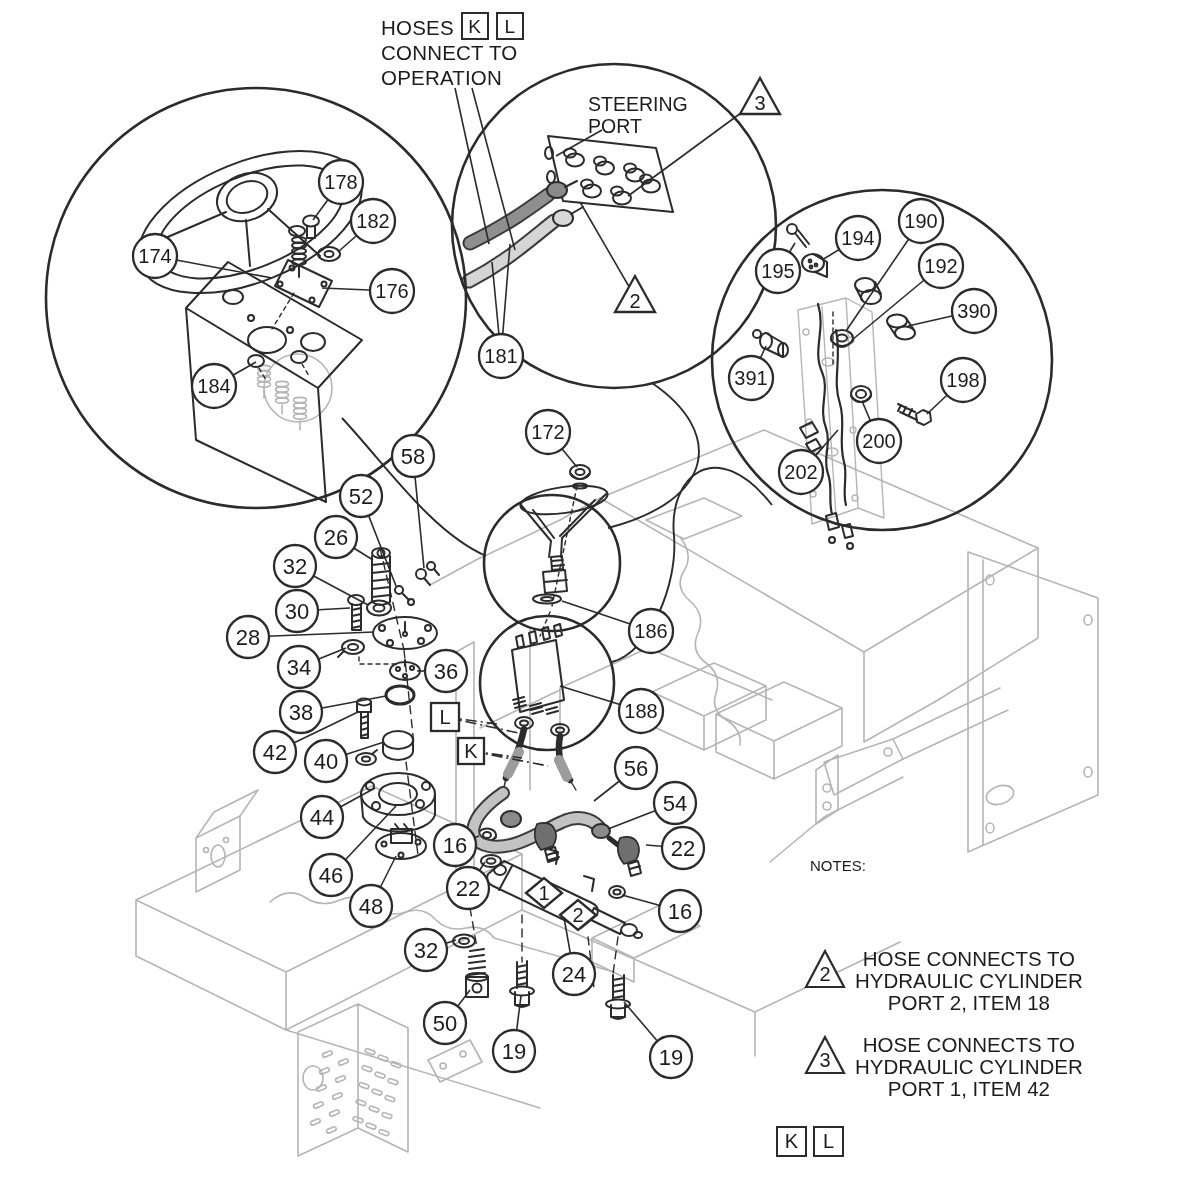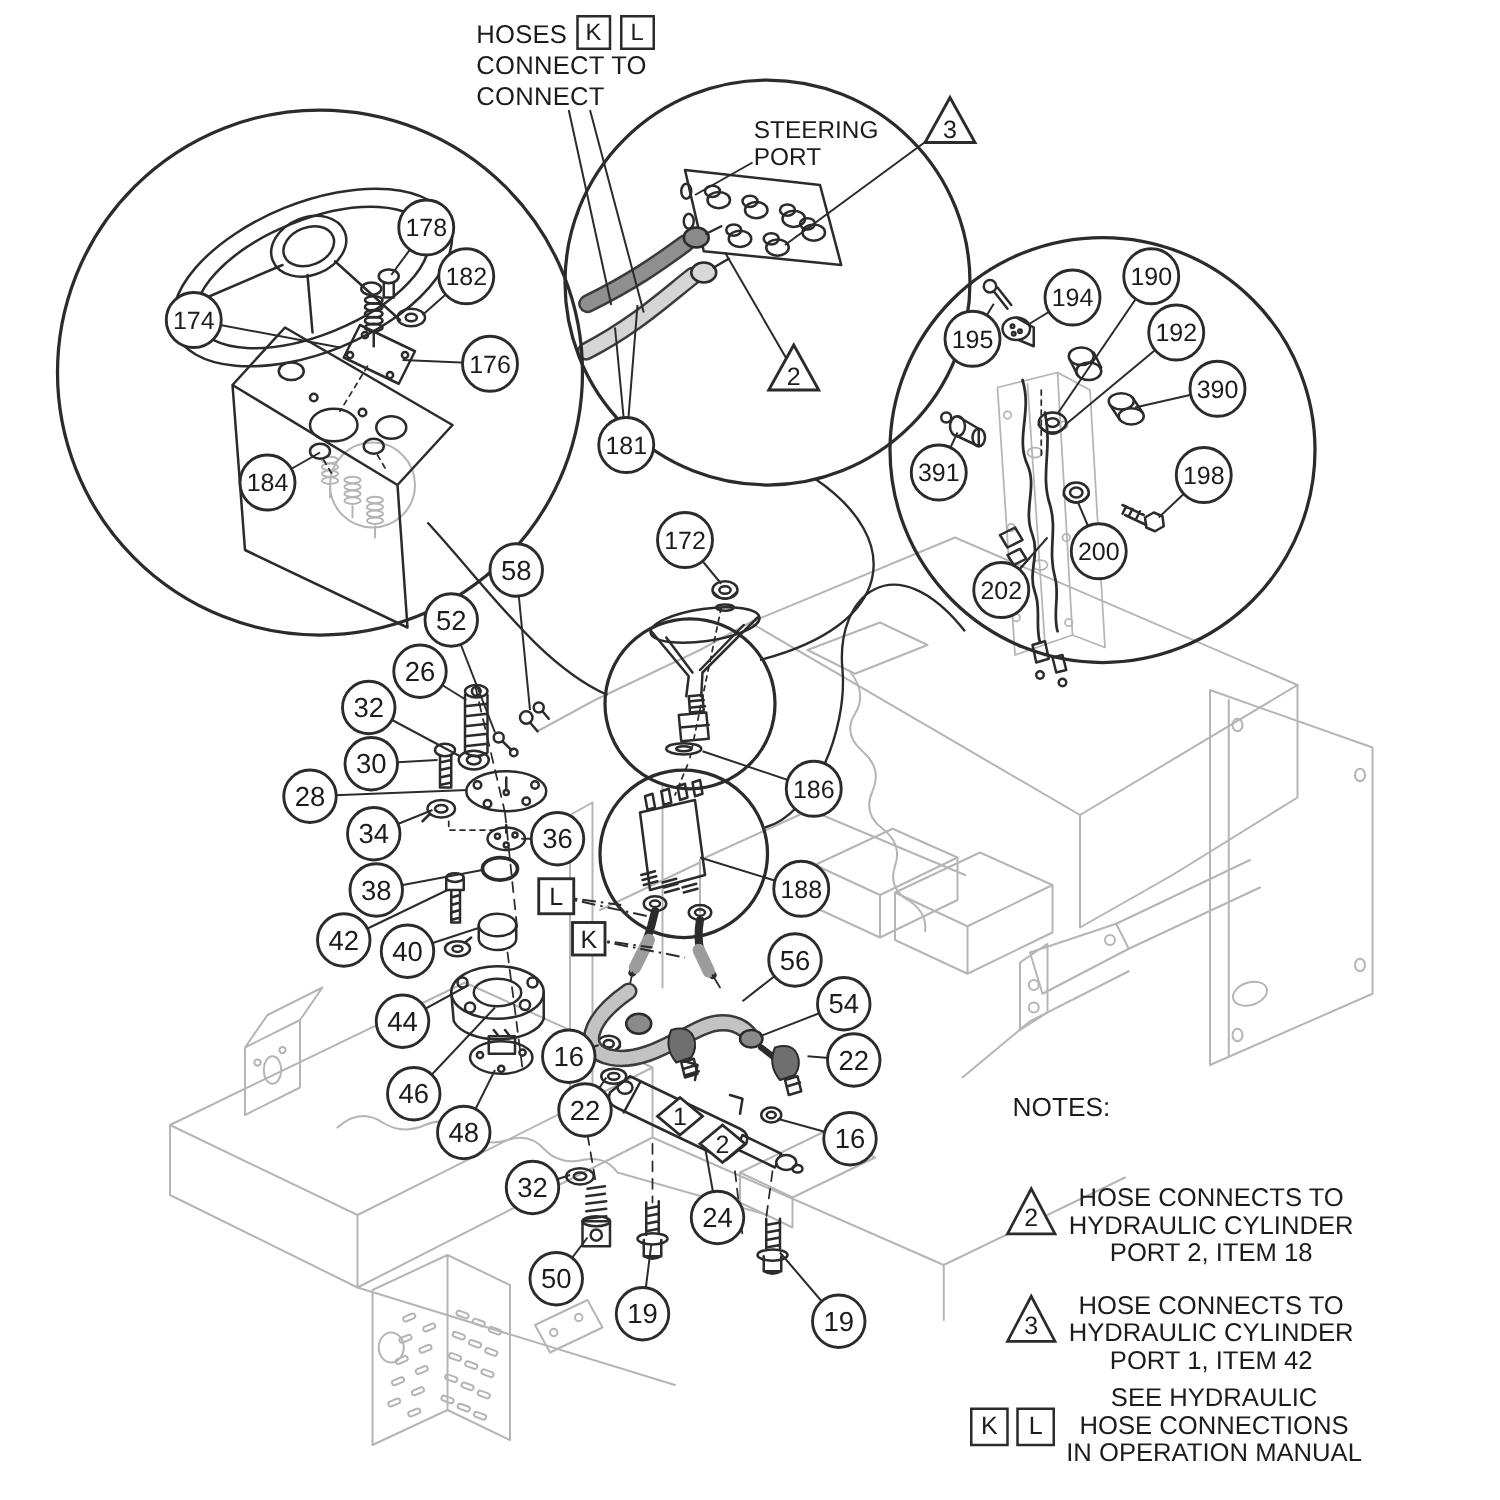--- a/index.html
+++ b/index.html
@@ -28,22 +28,22 @@
   .hose-dark{stroke:#8f8f8f;stroke-width:11;fill:none;stroke-linecap:round;}
   .hose-lite{stroke:#d5d5d5;stroke-width:11;fill:none;stroke-linecap:round;}
   .h56-case{stroke:#3b3b3b;stroke-width:14;fill:none;stroke-linecap:round;}
   .h56{stroke:#c3c3c3;stroke-width:10;fill:none;stroke-linecap:round;}
   .sleeve{stroke:#9c9c9c;stroke-width:10;stroke-linecap:round;fill:none;}
   .wire{stroke:#2b2b2b;stroke-width:2.2;fill:none;}
   
   #hose-label{left:381px;top:12px;font-size:20.5px;line-height:25px;letter-spacing:.2px;}
   #hose-label .row1{display:flex;align-items:flex-end;gap:7px;}
   .tagbox{display:inline-flex;width:24px;height:24px;border:2px solid #2b2b2b;align-items:center;justify-content:center;font-size:19px;background:#fff;}
-  #valve-label{left:603px;top:93px;font-size:19.5px;line-height:22px;}
-  #notes-heading{left:810px;top:875px;font-size:21px;}
+  #valve-label{left:588px;top:93px;font-size:19.5px;line-height:22px;}
+  #notes-heading{left:810px;top:857px;font-size:15px;}
   .note-item{position:absolute;display:flex;gap:9px;align-items:flex-start;}
   .marker-cell{width:70px;display:flex;justify-content:flex-end;gap:6px;}
   .note-lines{font-size:20.5px;line-height:21.8px;white-space:nowrap;text-align:center;}
   .kl-box{width:27px;height:27px;border:2.4px solid #2b2b2b;font-size:20px;display:flex;align-items:center;justify-content:center;background:#fff;}
   .boxes-offset{margin-top:18px;}
 </style>
 </head>
 <body>
 
 <div id="stage">
@@ -666,21 +666,21 @@
       </g>
 </svg>
 
 <div class="overlay" id="hose-label">
   <div class="row1">
     <span>HOSES</span>
     <span class="tagbox">K</span>
     <span class="tagbox">L</span>
   </div>
   <div>CONNECT TO</div>
-  <div>CONNECT</div>
+  <div>OPERATION</div>
 </div>
 
 <div class="overlay" id="valve-label">
   <div>STEERING</div>
   <div>PORT</div>
 </div>
 
 <div class="overlay" id="notes-heading">NOTES:</div>
 
 <div class="note-item" style="left:776px;top:948px;">
@@ -709,19 +709,14 @@
     <div>HYDRAULIC CYLINDER</div>
     <div>PORT 1, ITEM 42</div>
   </div>
 </div>
 
 <div class="note-item" style="left:774px;top:1108px;">
   <div class="marker-cell boxes-offset">
     <span class="kl-box">K</span>
     <span class="kl-box">L</span>
   </div>
-  <div class="note-lines">
-    <div>SEE HYDRAULIC</div>
-    <div>HOSE CONNECTIONS</div>
-    <div>IN OPERATION MANUAL</div>
-  </div>
 </div>
 </div>
 
 </body></html>

